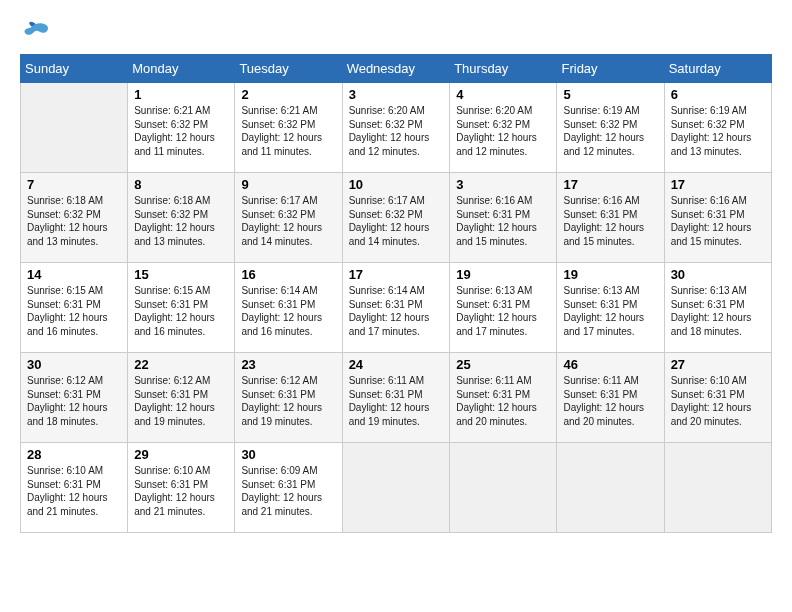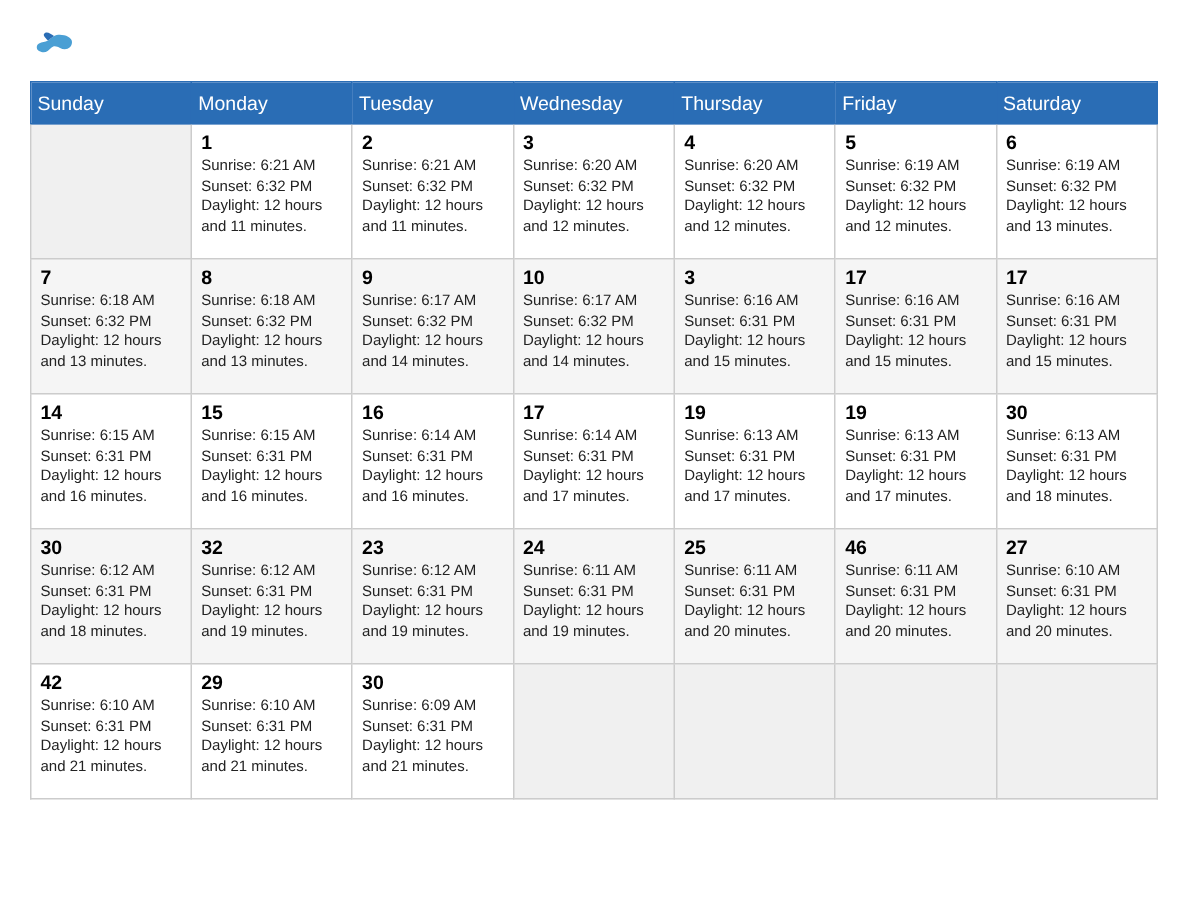--- a/index.html
+++ b/index.html
@@ -210,21 +210,21 @@
           <span class="day-num">30</span>
           <div class="day-info"><span>Sunrise: 6:13 AM</span><br><span>Sunset: 6:31 PM</span><br><span>Daylight: 12 hours and 18 minutes.</span></div>
         </td>
       </tr>
       <tr>
         <td>
           <span class="day-num">30</span>
           <div class="day-info"><span>Sunrise: 6:12 AM</span><br><span>Sunset: 6:31 PM</span><br><span>Daylight: 12 hours and 18 minutes.</span></div>
         </td>
         <td>
-          <span class="day-num">32</span>
+          <span class="day-num">22</span>
           <div class="day-info"><span>Sunrise: 6:12 AM</span><br><span>Sunset: 6:31 PM</span><br><span>Daylight: 12 hours and 19 minutes.</span></div>
         </td>
         <td>
           <span class="day-num">23</span>
           <div class="day-info"><span>Sunrise: 6:12 AM</span><br><span>Sunset: 6:31 PM</span><br><span>Daylight: 12 hours and 19 minutes.</span></div>
         </td>
         <td>
           <span class="day-num">24</span>
           <div class="day-info"><span>Sunrise: 6:11 AM</span><br><span>Sunset: 6:31 PM</span><br><span>Daylight: 12 hours and 19 minutes.</span></div>
         </td>
@@ -236,21 +236,21 @@
           <span class="day-num">46</span>
           <div class="day-info"><span>Sunrise: 6:11 AM</span><br><span>Sunset: 6:31 PM</span><br><span>Daylight: 12 hours and 20 minutes.</span></div>
         </td>
         <td>
           <span class="day-num">27</span>
           <div class="day-info"><span>Sunrise: 6:10 AM</span><br><span>Sunset: 6:31 PM</span><br><span>Daylight: 12 hours and 20 minutes.</span></div>
         </td>
       </tr>
       <tr>
         <td>
-          <span class="day-num">42</span>
+          <span class="day-num">28</span>
           <div class="day-info"><span>Sunrise: 6:10 AM</span><br><span>Sunset: 6:31 PM</span><br><span>Daylight: 12 hours and 21 minutes.</span></div>
         </td>
         <td>
           <span class="day-num">29</span>
           <div class="day-info"><span>Sunrise: 6:10 AM</span><br><span>Sunset: 6:31 PM</span><br><span>Daylight: 12 hours and 21 minutes.</span></div>
         </td>
         <td>
           <span class="day-num">30</span>
           <div class="day-info"><span>Sunrise: 6:09 AM</span><br><span>Sunset: 6:31 PM</span><br><span>Daylight: 12 hours and 21 minutes.</span></div>
         </td>

